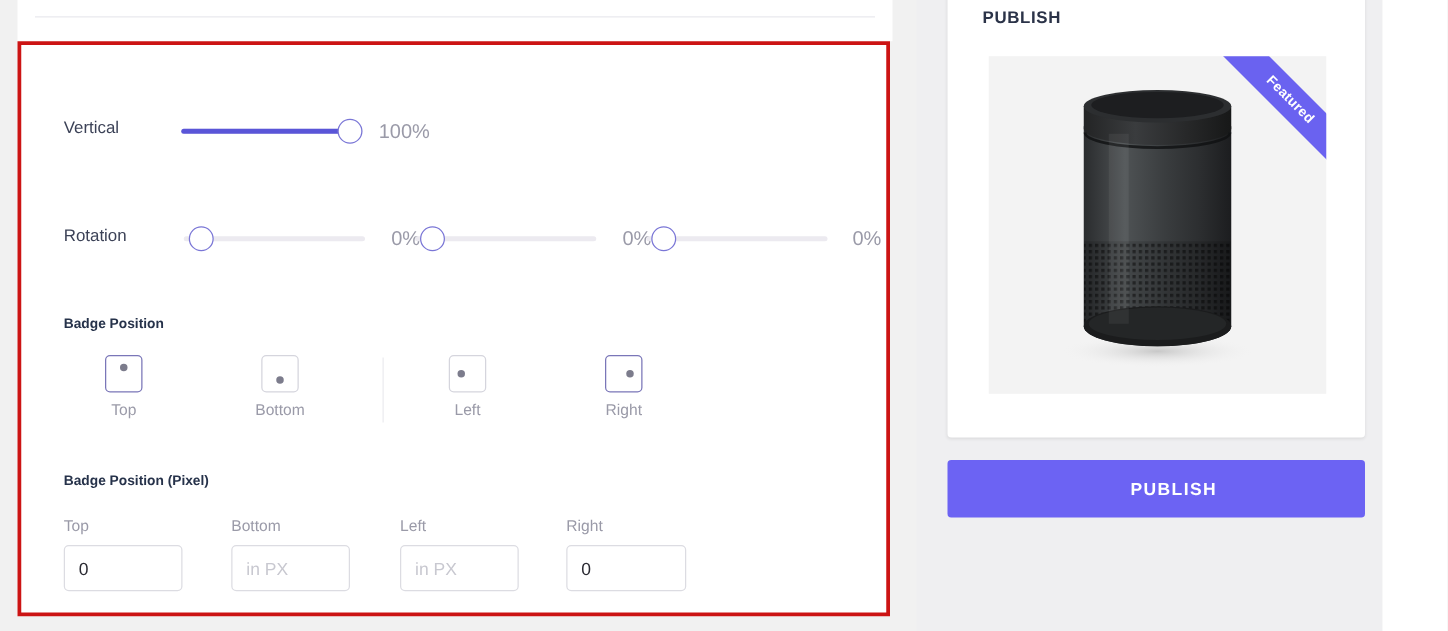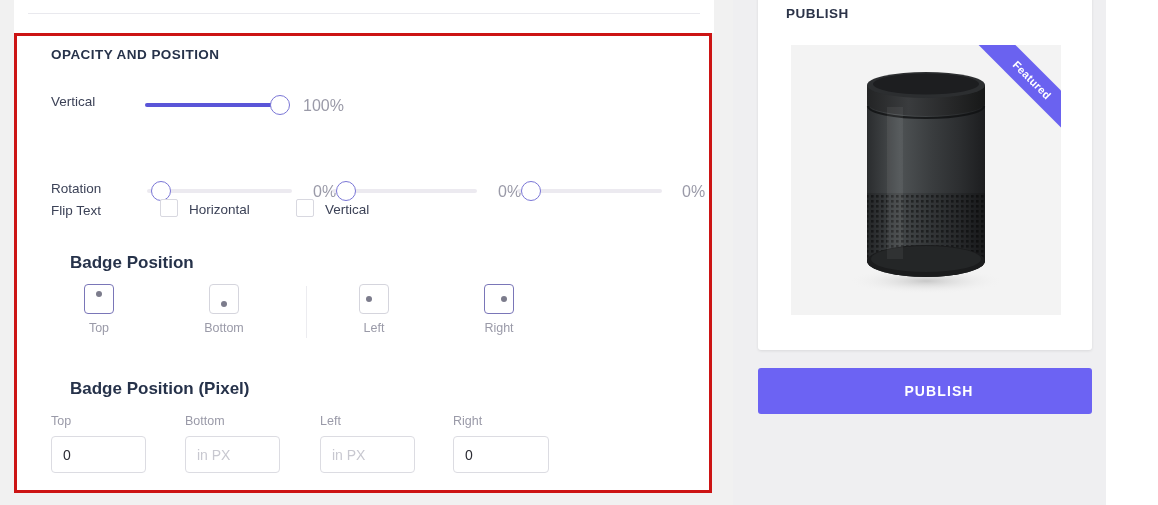--- a/index.html
+++ b/index.html
@@ -76,21 +76,21 @@
   .chk {
     position: absolute; top: 5px; width: 18px; height: 18px;
     border: 1px solid #d8d8e0; border-radius: 2px; background: #fff;
   }
   .chk-label {
     position: absolute; top: 8px; font-size: 13.5px; color: #3c4257;
   }
 
   
   .sub-title {
-    position: absolute; font-size: 17px; font-weight: 700; color: #26324a; margin-left: 19px;
+    position: absolute; font-size: 11px; font-weight: 700; color: #26324a;
   }
   .badge-opts { position: absolute; left: 0; top: 248px; width: 100%; height: 70px; }
   .badge-opt { position: absolute; width: 100px; text-align: center; }
   .badge-box {
     width: 30px; height: 30px; margin: 0 auto;
     border: 1.4px solid #d5d5dd; border-radius: 4px;
     background: #fff; position: relative;
   }
   .badge-box.sel { border-color: #7a76b8; }
   .badge-dot {
@@ -173,21 +173,20 @@
   <div class="far-right-bg"></div>
 
   <div class="left-col">
 
     <div class="card-above">
       <div class="card-above-divider"></div>
     </div>
 
     <div class="redbox">
 
-      <div class="section-title">OPACITY AND POSITION</div>
 
       <div class="opacity-row">
         <div class="row-label opacity-label">Vertical</div>
         <div class="slider" style="left:128px; top:9px; width:145px;">
           <div class="track"></div>
           <div class="fill" style="width:133px;"></div>
           <div class="thumb" style="left:125px;"></div>
         </div>
         <div class="slider-val" style="left:286px; top:11px;">100%</div>
       </div>
@@ -207,29 +206,20 @@
         </div>
         <div class="slider-val" style="left:481px; top:10px;">0%</div>
 
         <div class="slider" style="left:500px; top:8px; width:145px;">
           <div class="track"></div>
           <div class="thumb" style="left:4px;"></div>
         </div>
         <div class="slider-val" style="left:665px; top:10px;">0%</div>
       </div>
 
-      <div class="flip-row">
-        <div class="row-label flip-label">Flip Text</div>
-
-        <div class="chk" style="left:143px;"></div>
-        <div class="chk-label" style="left:172px;">Horizontal</div>
-
-        <div class="chk" style="left:279px;"></div>
-        <div class="chk-label" style="left:308px;">Vertical</div>
-      </div>
 
       <div class="sub-title" style="left:34px; top:217px;">Badge Position</div>
 
       <div class="badge-divider"></div>
 
       <div class="badge-opts">
 
         <div class="badge-opt" style="left:32px;">
           <div class="badge-box sel">
             <span class="badge-dot dot-top"></span>

